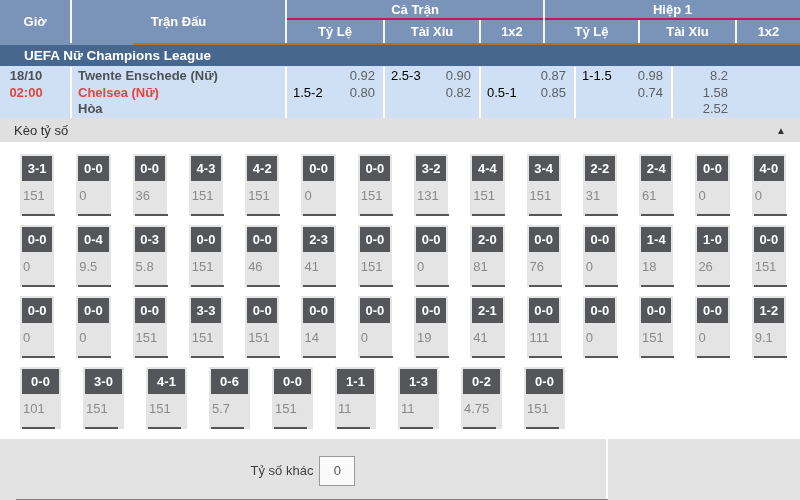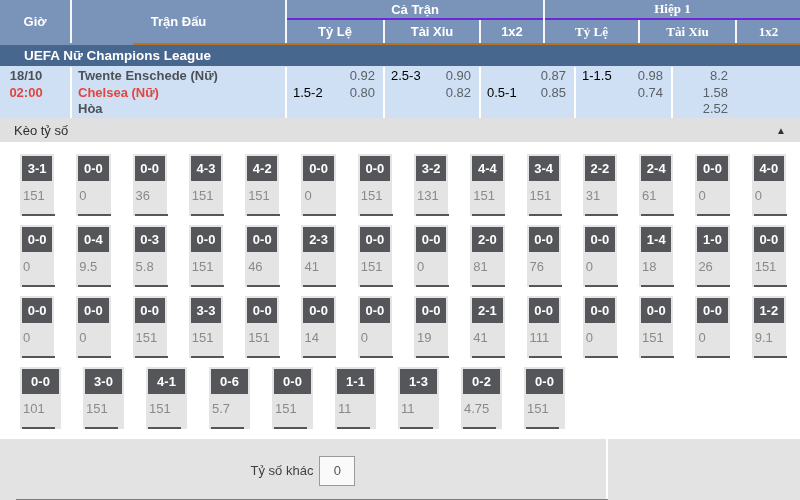--- a/index.html
+++ b/index.html
@@ -9,26 +9,26 @@
 
   
   .col-gio{width:72px;} .col-match{width:215px;}
   .col-ft-tyle{width:98px;} .col-ft-taixiu{width:96px;} .col-ft-1x2{width:64px;}
   .col-h1-tyle{width:95px;} .col-h1-taixiu{width:97px;} .col-h1-1x2{width:63px;}
 
   
   .odds-header { display:flex; height:43px; background:#7a94b9; color:#fff; font-size:13px; font-weight:bold; }
   .hcell { display:flex; align-items:center; justify-content:center; border-right:2px solid #f4f6f9; height:100%; }
   .col-group { display:flex; flex-direction:column; }
-  .group-title { height:20px; display:flex; align-items:center; justify-content:center; border-bottom:2px solid #6d28d9; }
+  .group-title { height:20px; display:flex; align-items:center; justify-content:center; border-bottom:2px solid #be185d; }
   .sub-row { display:flex; flex:1; }
   .sub { display:flex; align-items:center; justify-content:center; border-right:2px solid #f4f6f9; }
   .grp-ft { width:258px; border-right:2px solid #f4f6f9; }
   .grp-ft .sub-row .sub:nth-child(1){width:98px;} .grp-ft .sub-row .sub:nth-child(2){width:96px;} .grp-ft .sub-row .sub:nth-child(3){width:62px; border-right:none;}
-  .grp-h1 { width:255px;font-family:Liberation Serif, serif; }
+  .grp-h1 { width:255px; }
   .grp-h1 .sub-row .sub:nth-child(1){width:95px;} .grp-h1 .sub-row .sub:nth-child(2){width:97px;} .grp-h1 .sub-row .sub:nth-child(3){width:63px; border-right:none;}
 
   .header-underline { display:flex; height:2px; }
   .header-underline .seg-left { width:133px; background:#7a94b9; }
   .header-underline .seg-accent { flex:1; background:#b5731e; }
 
   
   .league-bar { height:21px; background:#47678f; color:#fff; font-size:13.5px; font-weight:bold; display:flex; align-items:center; padding-left:24px; }
 
   

